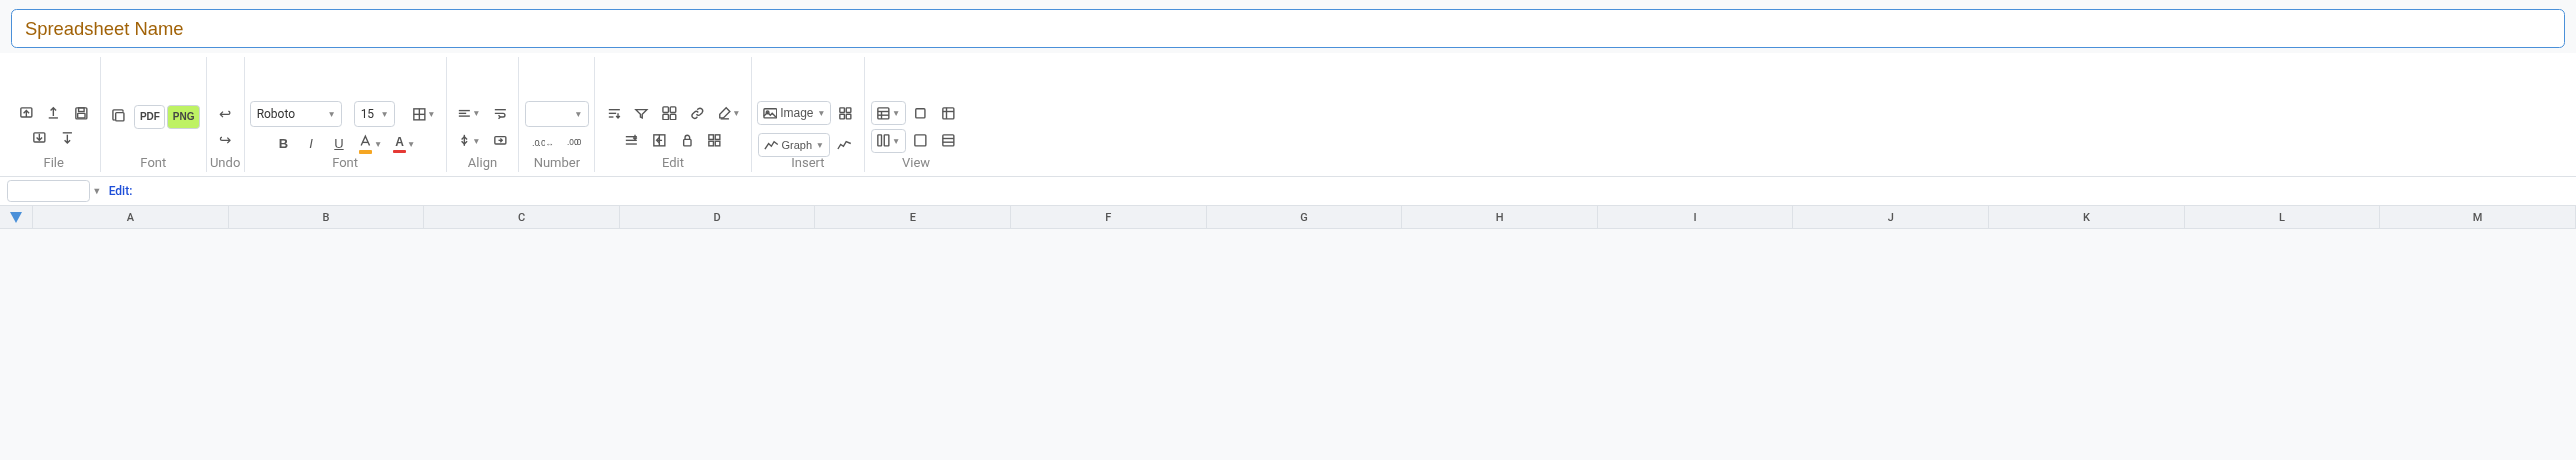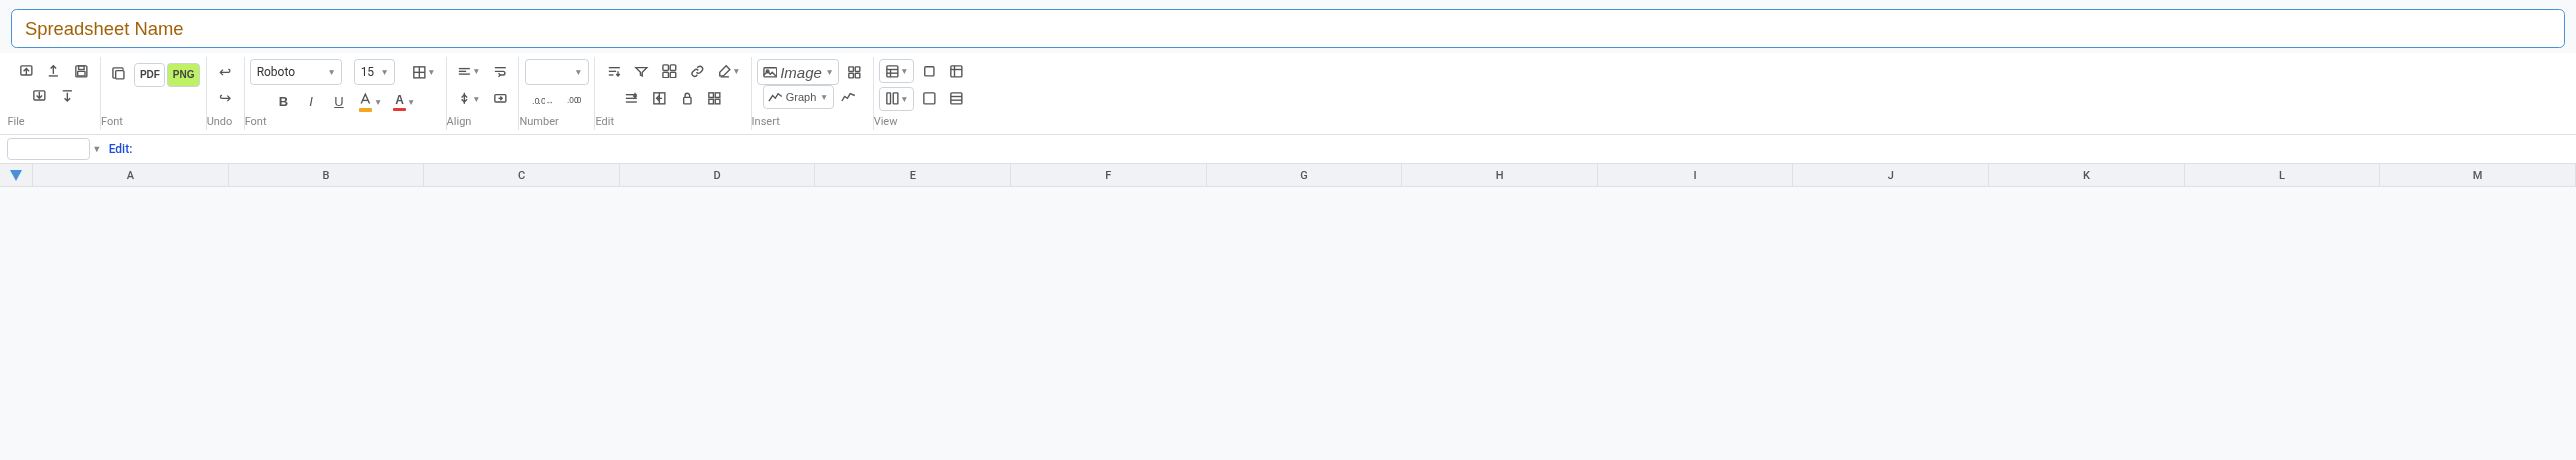--- a/index.html
+++ b/index.html
@@ -28,33 +28,34 @@
       display: flex;
       flex-direction: column;
       align-items: center;
       padding: 1.8px 5.5px;
       border-right: 0.9px solid #e0e4ea;
       position: relative;
     }
     .toolbar-group:last-child { border-right: none; }
 
     .toolbar-group-label {
-      font-size: 11px;
+      font-size: 13px;
       color: #888;
       margin-top: 8px;
-      text-align: left;
+      text-align: center;
       position: absolute;
       bottom: 1.8px;
       left: 0; right: 0;
     }
 
     .toolbar-row {
       display: flex;
       align-items: center;
       gap: 1.8px;
+      margin-top: 42px;
     }
 
     .tb-btn {
       background: none;
       border: none;
       border-radius: 3.7px;
       cursor: pointer;
       padding: 3.7px 4.6px;
       display: flex;
       align-items: center;
@@ -440,33 +441,33 @@
   </div>
 
   <div class="toolbar-group" style="padding-bottom:14.7px;">
     <div class="toolbar-row">
       <button class="tb-btn" title="Insert image" style="display:flex;align-items:center;gap:2.8px;border:0.9px solid #cdd3db;border-radius:3.7px;">
         <svg viewBox="0 0 16 16" width="13" height="13" fill="none" stroke="#555" stroke-width="1.5">
             <rect x="1" y="3" width="14" height="10" rx="1"></rect>
             <circle cx="5" cy="7" r="1.5"></circle>
             <path d="M1 11l4-4 3 3 2-2 4 4"></path>
           </svg>
-        <span style="font-size:15px;font-style:italic;">Image</span>
+        <span style="font-size:12px;">Image</span>
         <span class="dropdown-arrow">▼</span>
       </button>
       <button class="tb-btn" title="More insert options">
         <svg viewBox="0 0 16 16" fill="none" stroke="#555" stroke-width="1.5">
             <rect x="2" y="2" width="5" height="5" rx="0.5"></rect>
             <rect x="9" y="2" width="5" height="5" rx="0.5"></rect>
             <rect x="2" y="9" width="5" height="5" rx="0.5"></rect>
             <rect x="9" y="9" width="5" height="5" rx="0.5"></rect>
           </svg>
       </button>
     </div>
-    <div class="toolbar-row" style="margin-top:0;">
+    <div class="toolbar-row" style="margin-top:8px;">
       <button class="tb-btn" title="Insert graph" style="display:flex;align-items:center;gap:2.8px;border:0.9px solid #cdd3db;border-radius:3.7px;">
         <svg viewBox="0 0 16 16" width="13" height="13" fill="none" stroke="#555" stroke-width="1.5">
             <polyline points="1,12 5,6 8,9 11,4 15,7"></polyline>
           </svg>
         <span style="font-size:11px;">Graph</span>
         <span class="dropdown-arrow">▼</span>
       </button>
       <button class="tb-btn" title="Line chart">
         <svg viewBox="0 0 16 16" width="13" height="13" fill="none" stroke="#555" stroke-width="1.5">
             <polyline points="1,12 4,7 7,9 10,4 15,6"></polyline>

